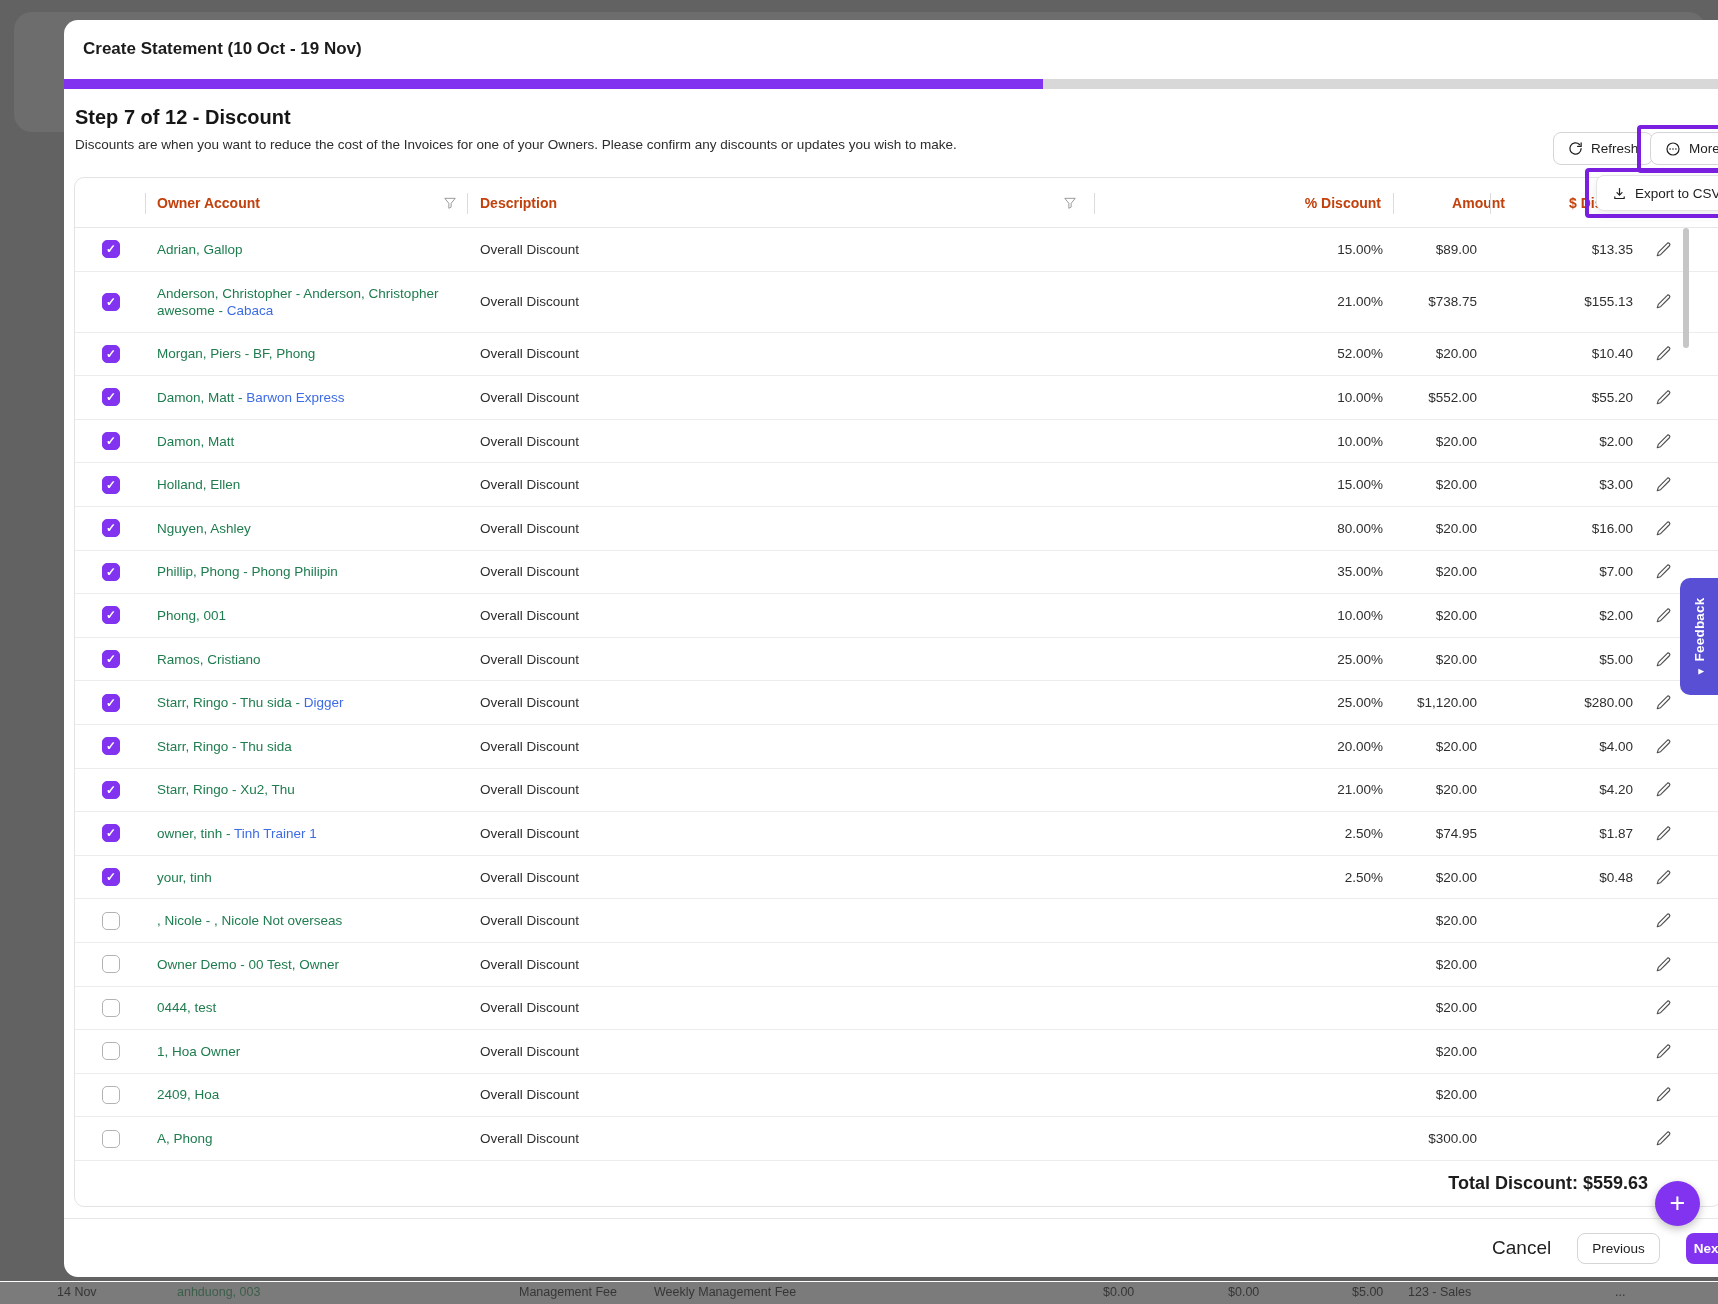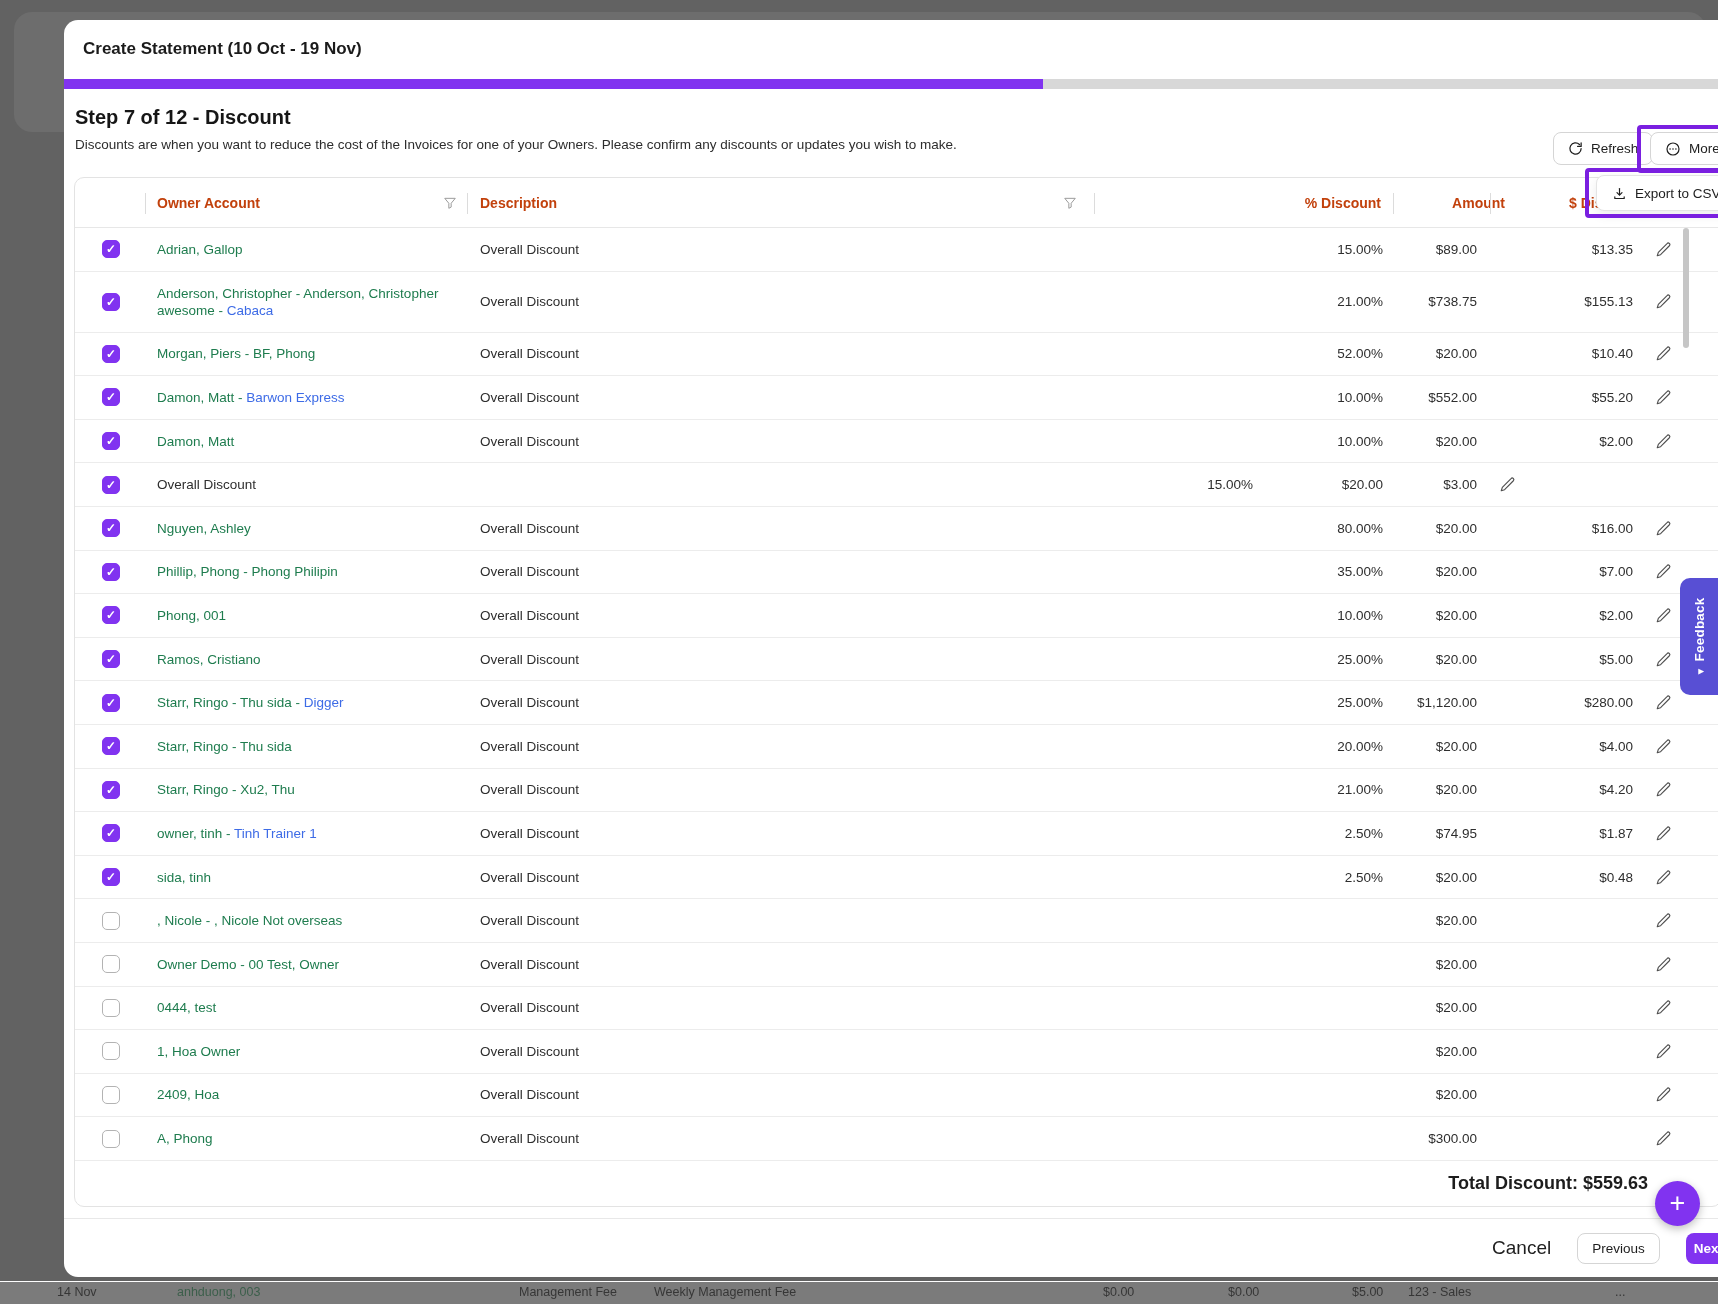--- a/index.html
+++ b/index.html
@@ -247,20 +247,23 @@
                 <svg width="17" height="17" viewBox="0 0 24 24" fill="none" stroke="#4f4f4f" stroke-width="1.6" stroke-linejoin="round">
                   <path d="M17 3.6a2.2 2.2 0 0 1 3.3 3.1L7.9 19.3 3.2 20.8l1.5-4.7L17 3.6z"></path>
                 </svg>
               </span>
             </div>
           </div>
           <div class="t-row">
             <div class="cell c-check">
               <span class="checkbox checked">✓</span>
             </div>
+            <div class="cell c-owner">
+              <span class="owner-wrap"><span class="owner-name">Holland, Ellen</span></span>
+            </div>
             <div class="cell c-desc">Overall Discount</div>
             <div class="cell c-num">15.00%</div>
             <div class="cell c-num">$20.00</div>
             <div class="cell c-num">$3.00</div>
             <div class="cell c-edit">
               <span class="edit-btn">
                 <svg width="17" height="17" viewBox="0 0 24 24" fill="none" stroke="#4f4f4f" stroke-width="1.6" stroke-linejoin="round">
                   <path d="M17 3.6a2.2 2.2 0 0 1 3.3 3.1L7.9 19.3 3.2 20.8l1.5-4.7L17 3.6z"></path>
                 </svg>
               </span>
@@ -416,21 +419,21 @@
                   <path d="M17 3.6a2.2 2.2 0 0 1 3.3 3.1L7.9 19.3 3.2 20.8l1.5-4.7L17 3.6z"></path>
                 </svg>
               </span>
             </div>
           </div>
           <div class="t-row">
             <div class="cell c-check">
               <span class="checkbox checked">✓</span>
             </div>
             <div class="cell c-owner">
-              <span class="owner-wrap"><span class="owner-name">sida, tinh</span></span>
+              <span class="owner-wrap"><span class="owner-name">your, tinh</span></span>
             </div>
             <div class="cell c-desc">Overall Discount</div>
             <div class="cell c-num">2.50%</div>
             <div class="cell c-num">$20.00</div>
             <div class="cell c-num">$0.48</div>
             <div class="cell c-edit">
               <span class="edit-btn">
                 <svg width="17" height="17" viewBox="0 0 24 24" fill="none" stroke="#4f4f4f" stroke-width="1.6" stroke-linejoin="round">
                   <path d="M17 3.6a2.2 2.2 0 0 1 3.3 3.1L7.9 19.3 3.2 20.8l1.5-4.7L17 3.6z"></path>
                 </svg>

